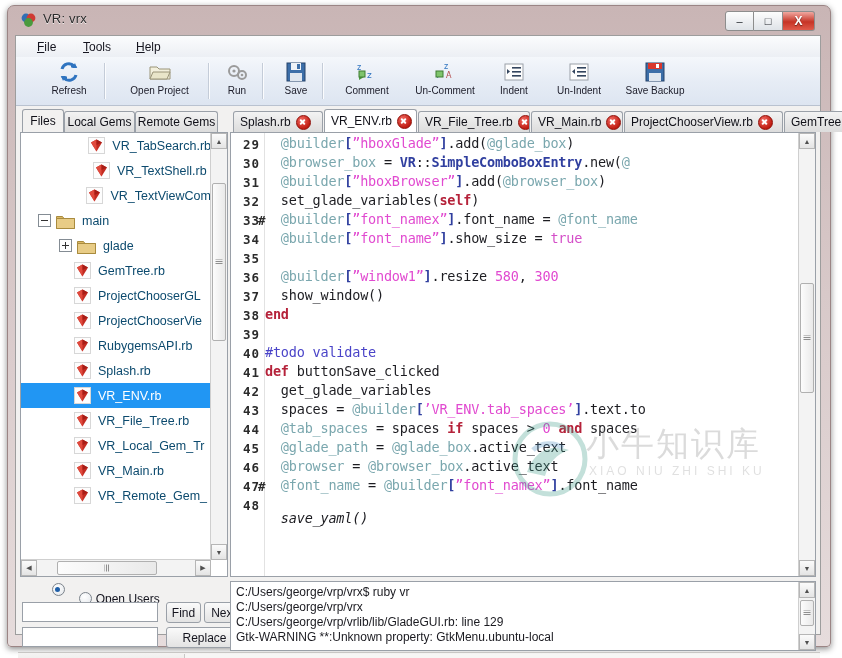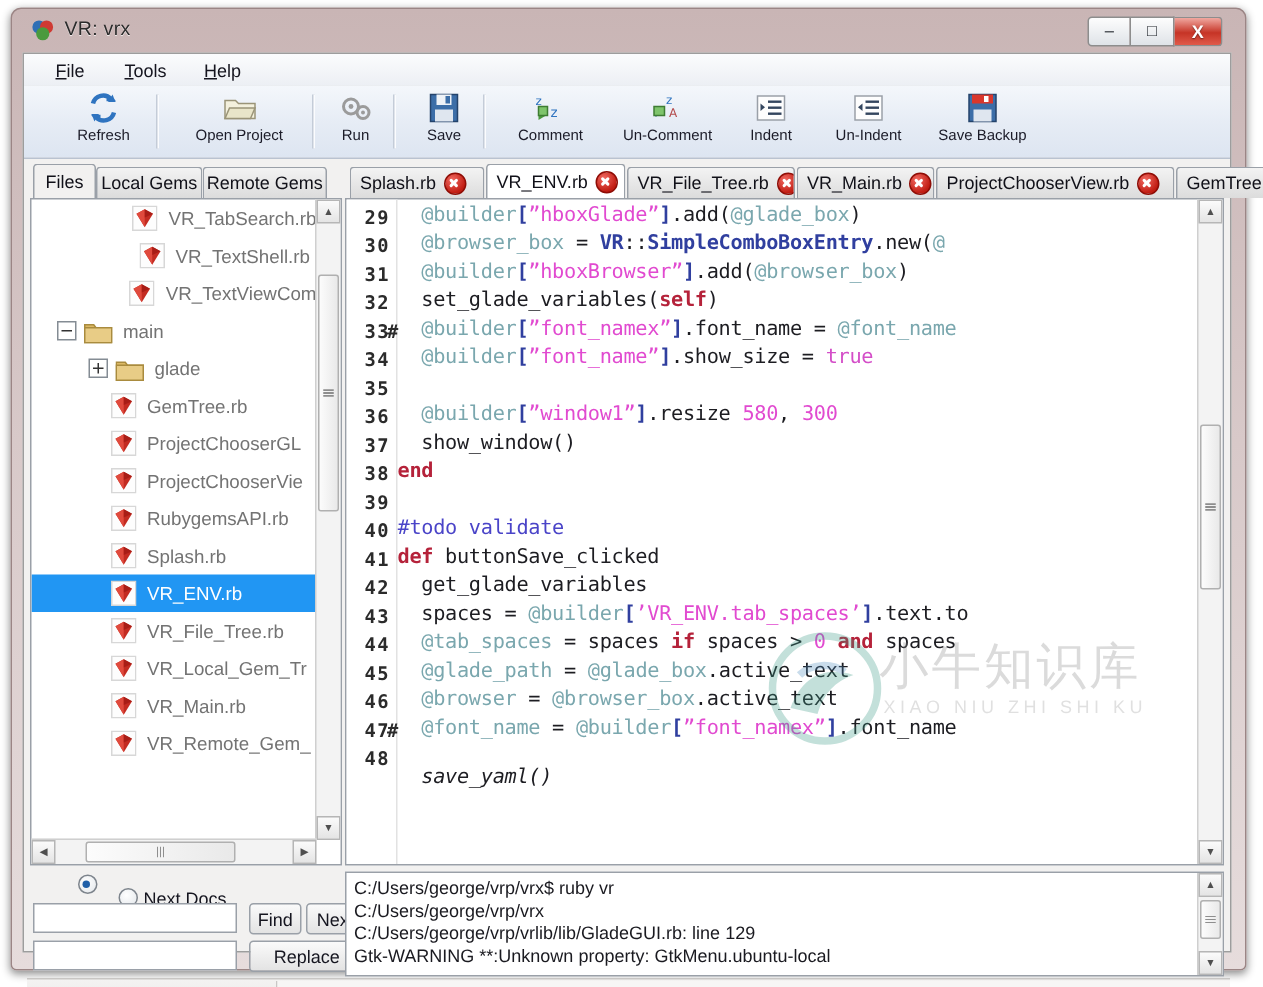--- a/index.html
+++ b/index.html
@@ -70,21 +70,21 @@
           background:#fff;border-radius:1px;}
   .closex:before{transform:rotate(45deg);}
   .closex:after{transform:rotate(-45deg);}
 
   
   #treebox{position:absolute;left:0;top:23px;right:0;bottom:0;background:#ffffff;
            border:1px solid #9aa0a8;box-sizing:border-box;overflow:hidden;}
   .treerow{position:relative;height:25px;display:flex;align-items:center;padding-left:0;}
   .treerow.sel{background:#2196f3;}
   .treerow.sel .tname{color:#ffffff;}
-  .tname{font-size:12.5px;color:#737373;white-space:nowrap;}
+  .tname{font-size:12.5px;color:#0c4a6e;white-space:nowrap;}
   .rubyico{width:17px;height:17px;margin-right:7px;flex:0 0 auto;}
   .folderico{width:19px;height:14px;margin-right:7px;flex:0 0 auto;}
   .expander{width:11px;height:11px;border:1px solid #848c94;background:#fff;
             margin-right:5px;flex:0 0 auto;position:relative;}
   .expander:before{content:"";position:absolute;left:2px;top:4.5px;width:7px;height:1px;background:#333;}
   .expander.plus:after{content:"";position:absolute;left:4.5px;top:2px;width:1px;height:7px;background:#333;}
 
   
   .vsb{position:absolute;width:16px;background:#f3f3f3;border-left:1px solid #cfcfcf;}
   .hsb{position:absolute;height:16px;background:#f3f3f3;border-top:1px solid #cfcfcf;}
@@ -571,21 +571,21 @@
       </div>
 
       <div id="findpanel">
         <div id="scope-row" style="position:absolute;left:2px;top:2px;display:flex;align-items:center;gap:6px;">
             <span style="display: inline-flex; align-items: flex-end; gap: 4px; margin-right: 8px; flex-direction: column;">
               <span class="radio on"></span>
               <span class="rlbl">On Disk</span>
             </span>
             <span style="display: inline-flex; align-items: center; gap: 4px; margin-right: 8px;">
               <span class="radio"></span>
-              <span class="rlbl">Next Docs</span>
+              <span class="rlbl">Open Users</span>
             </span>
           </div>
 
         <input class="finput" id="find-input" style="position: absolute; left: 2px; top: 21px; width: 136px; height: 20px; font-size: 12px; padding: 0px 3px;" placeholder="">
         <input class="finput" id="replace-input" style="position: absolute; left: 2px; top: 46px; width: 136px; height: 20px; font-size: 12px; padding: 0px 3px;" placeholder="">
 
         <div class="fbtn" style="position:absolute;left:146px;top:21px;width:35px;height:21px;">Find</div>
         <div class="fbtn" style="position:absolute;left:184px;top:21px;width:39px;height:21px;">Next</div>
         <div class="fbtn" style="position:absolute;left:146px;top:46px;width:77px;height:21px;">Replace</div>
       </div>

